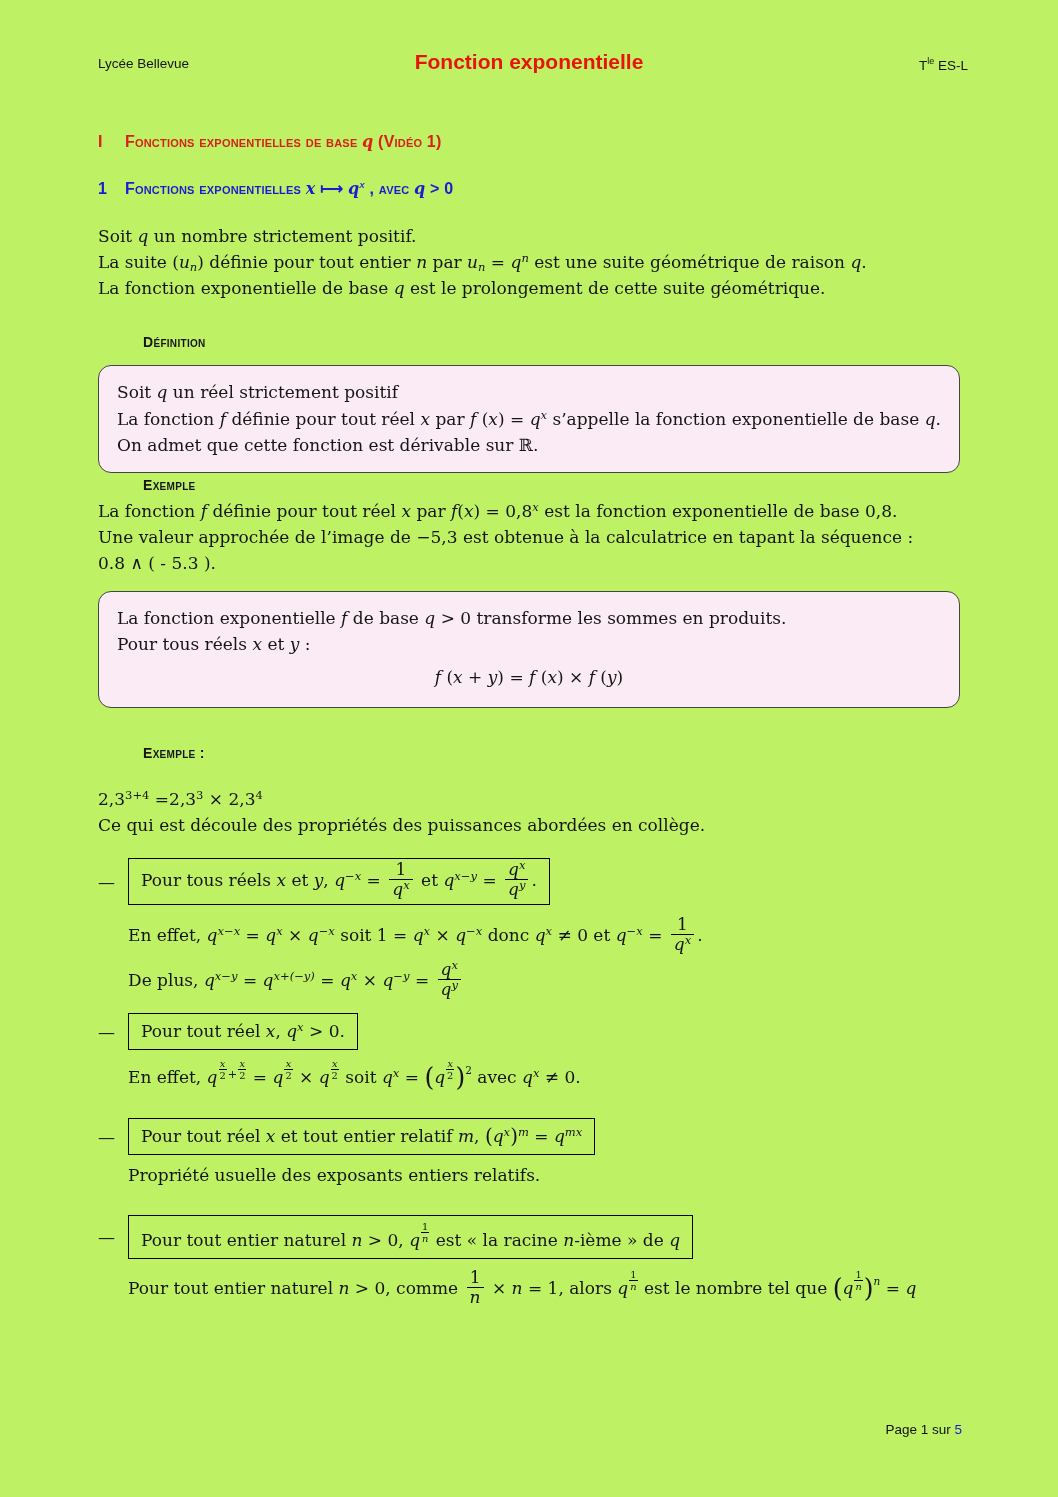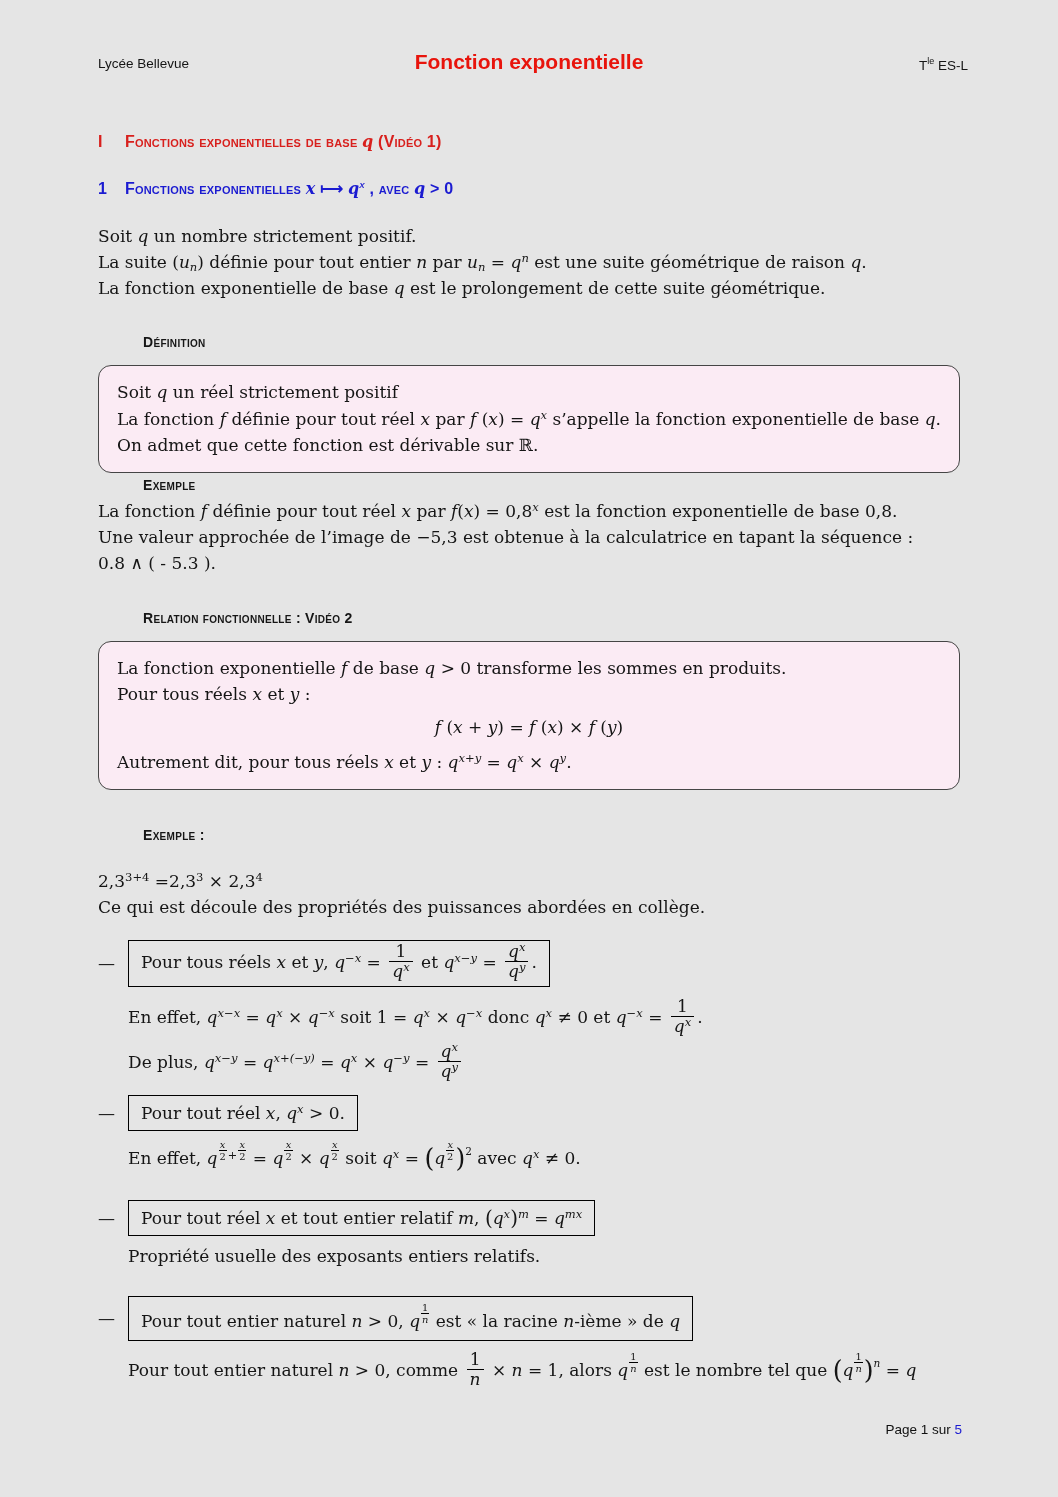--- a/index.html
+++ b/index.html
@@ -1,16 +1,16 @@
 <!DOCTYPE html>
 <html><head>
 <meta charset="utf-8">
 <style>
   html,body{margin:0;padding:0;background:#ffffff;}
-  .page{position:relative;width:1058px;height:1497px;background:#e5e5e5;overflow:hidden;
+  .page{position:relative;width:1058px;height:1497px;background:#bef264;overflow:hidden;
         font-family:"DejaVu Serif", serif;color:#151515;font-size:17px;}
   .content{padding:0 98px;}
 
   
   .header{position:relative;padding-top:56px;height:26px;}
   .hdr-school{position:absolute;left:98px;top:56px;font-family:"Liberation Sans", sans-serif;font-size:13.5px;}
   .hdr-title{position:absolute;left:0;right:0;top:50px;text-align:center;
              font-family:"Liberation Sans", sans-serif;font-weight:bold;font-size:21px;color:#e8140c;}
   .hdr-grade{position:absolute;right:90px;top:56px;font-family:"Liberation Sans", sans-serif;font-size:13.5px;}
   .hdr-grade sup{font-size:9px;}
@@ -120,26 +120,24 @@
       <div><span>On admet que cette fonction est dérivable sur ℝ.</span></div>
     </div>
 
     <div class="label m-defbox-after">Exemple</div>
     <div class="m-ex1">
       <div class="tline"><span>La fonction </span><span class="i">f</span><span> définie pour tout réel </span><span class="i">x</span><span> par </span><span class="i">f</span><span>(</span><span class="i">x</span><span>) = 0,8</span><span class="supi">x</span><span> est la fonction exponentielle de base 0,8.</span></div>
       <div class="tline"><span>Une valeur approchée de l’image de −5,3 est obtenue à la calculatrice en tapant la séquence :</span></div>
       <div class="tline"><span>0.8 ∧ ( - 5.3 ).</span></div>
     </div>
 
-    <div class="label m-rel-label">Relation fonctionnelle : Vidéo 2</div>
     <div class="pinkbox">
       <div><span>La fonction exponentielle </span><span class="i">f</span><span> de base </span><span class="i">q</span><span> &gt; 0 transforme les sommes en produits.</span></div>
       <div><span>Pour tous réels </span><span class="i">x</span><span> et </span><span class="i">y</span><span> :</span></div>
       <div class="eq"><span class="i">f</span><span> (</span><span class="i">x</span><span> + </span><span class="i">y</span><span>) = </span><span class="i">f</span><span> (</span><span class="i">x</span><span>) × </span><span class="i">f</span><span> (</span><span class="i">y</span><span>)</span></div>
-      <div class="mt"><span>Autrement dit, pour tous réels </span><span class="i">x</span><span> et </span><span class="i">y</span><span> : </span><span class="i">q</span><span class="supi">x+y</span><span> = </span><span class="i">q</span><span class="supi">x</span><span> × </span><span class="i">q</span><span class="supi">y</span><span>.</span></div>
     </div>
 
     <div class="label m-ex2-label">Exemple :</div>
     <div class="tline m-ex2-l1"><span>2,3</span><span class="sup">3+4</span><span> =2,3</span><span class="sup">3</span><span> × 2,3</span><span class="sup">4</span></div>
     <div class="tline"><span>Ce qui est découle des propriétés des puissances abordées en collège.</span></div>
 
 
     <div class="citem m-item1">
       <span class="dash">—</span>
       <span class="cbox cboxtall"><span>Pour tous réels </span><span class="i">x</span><span> et </span><span class="i">y</span><span>, </span><span class="i">q</span><span class="supi">−x</span><span> = </span><span class="frac"><span class="fn"><span>1</span></span><span class="fd"><span class="i">q</span><span class="supi">x</span></span></span><span> et </span><span class="i">q</span><span class="supi">x−y</span><span> = </span><span class="frac"><span class="fn"><span class="i">q</span><span class="supi">x</span></span><span class="fd"><span class="i">q</span><span class="supi">y</span></span></span><span>.</span></span>

